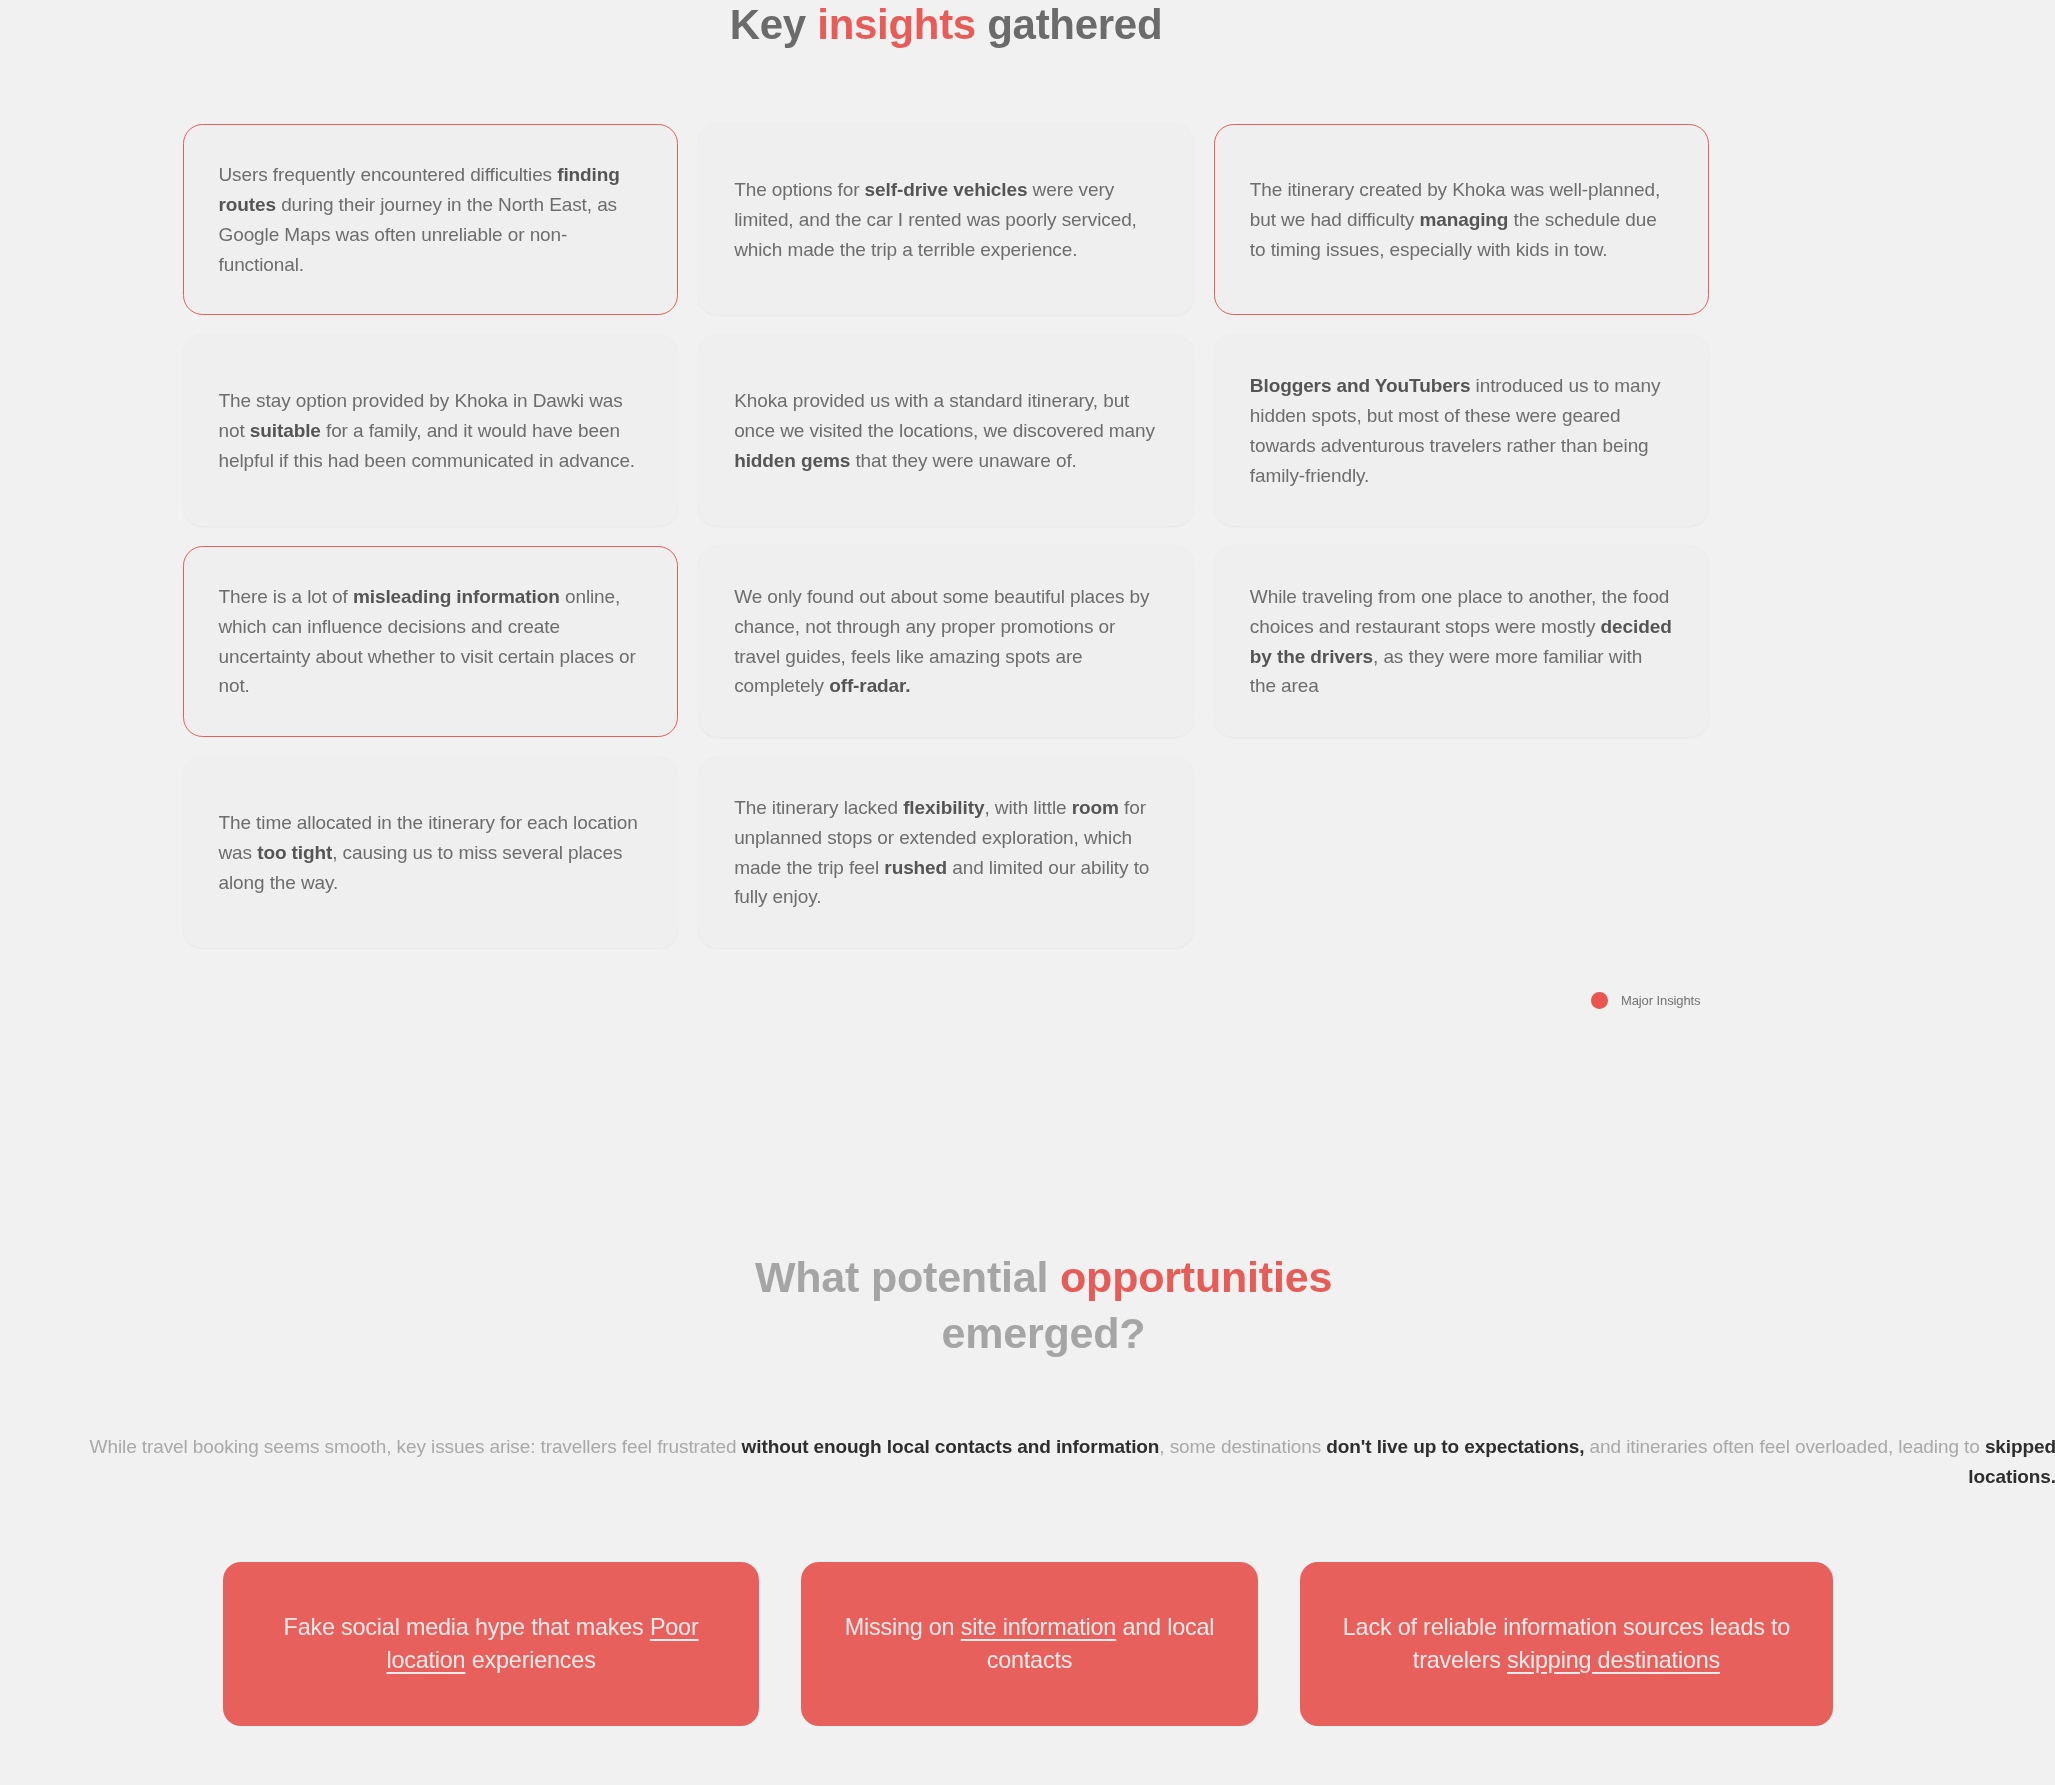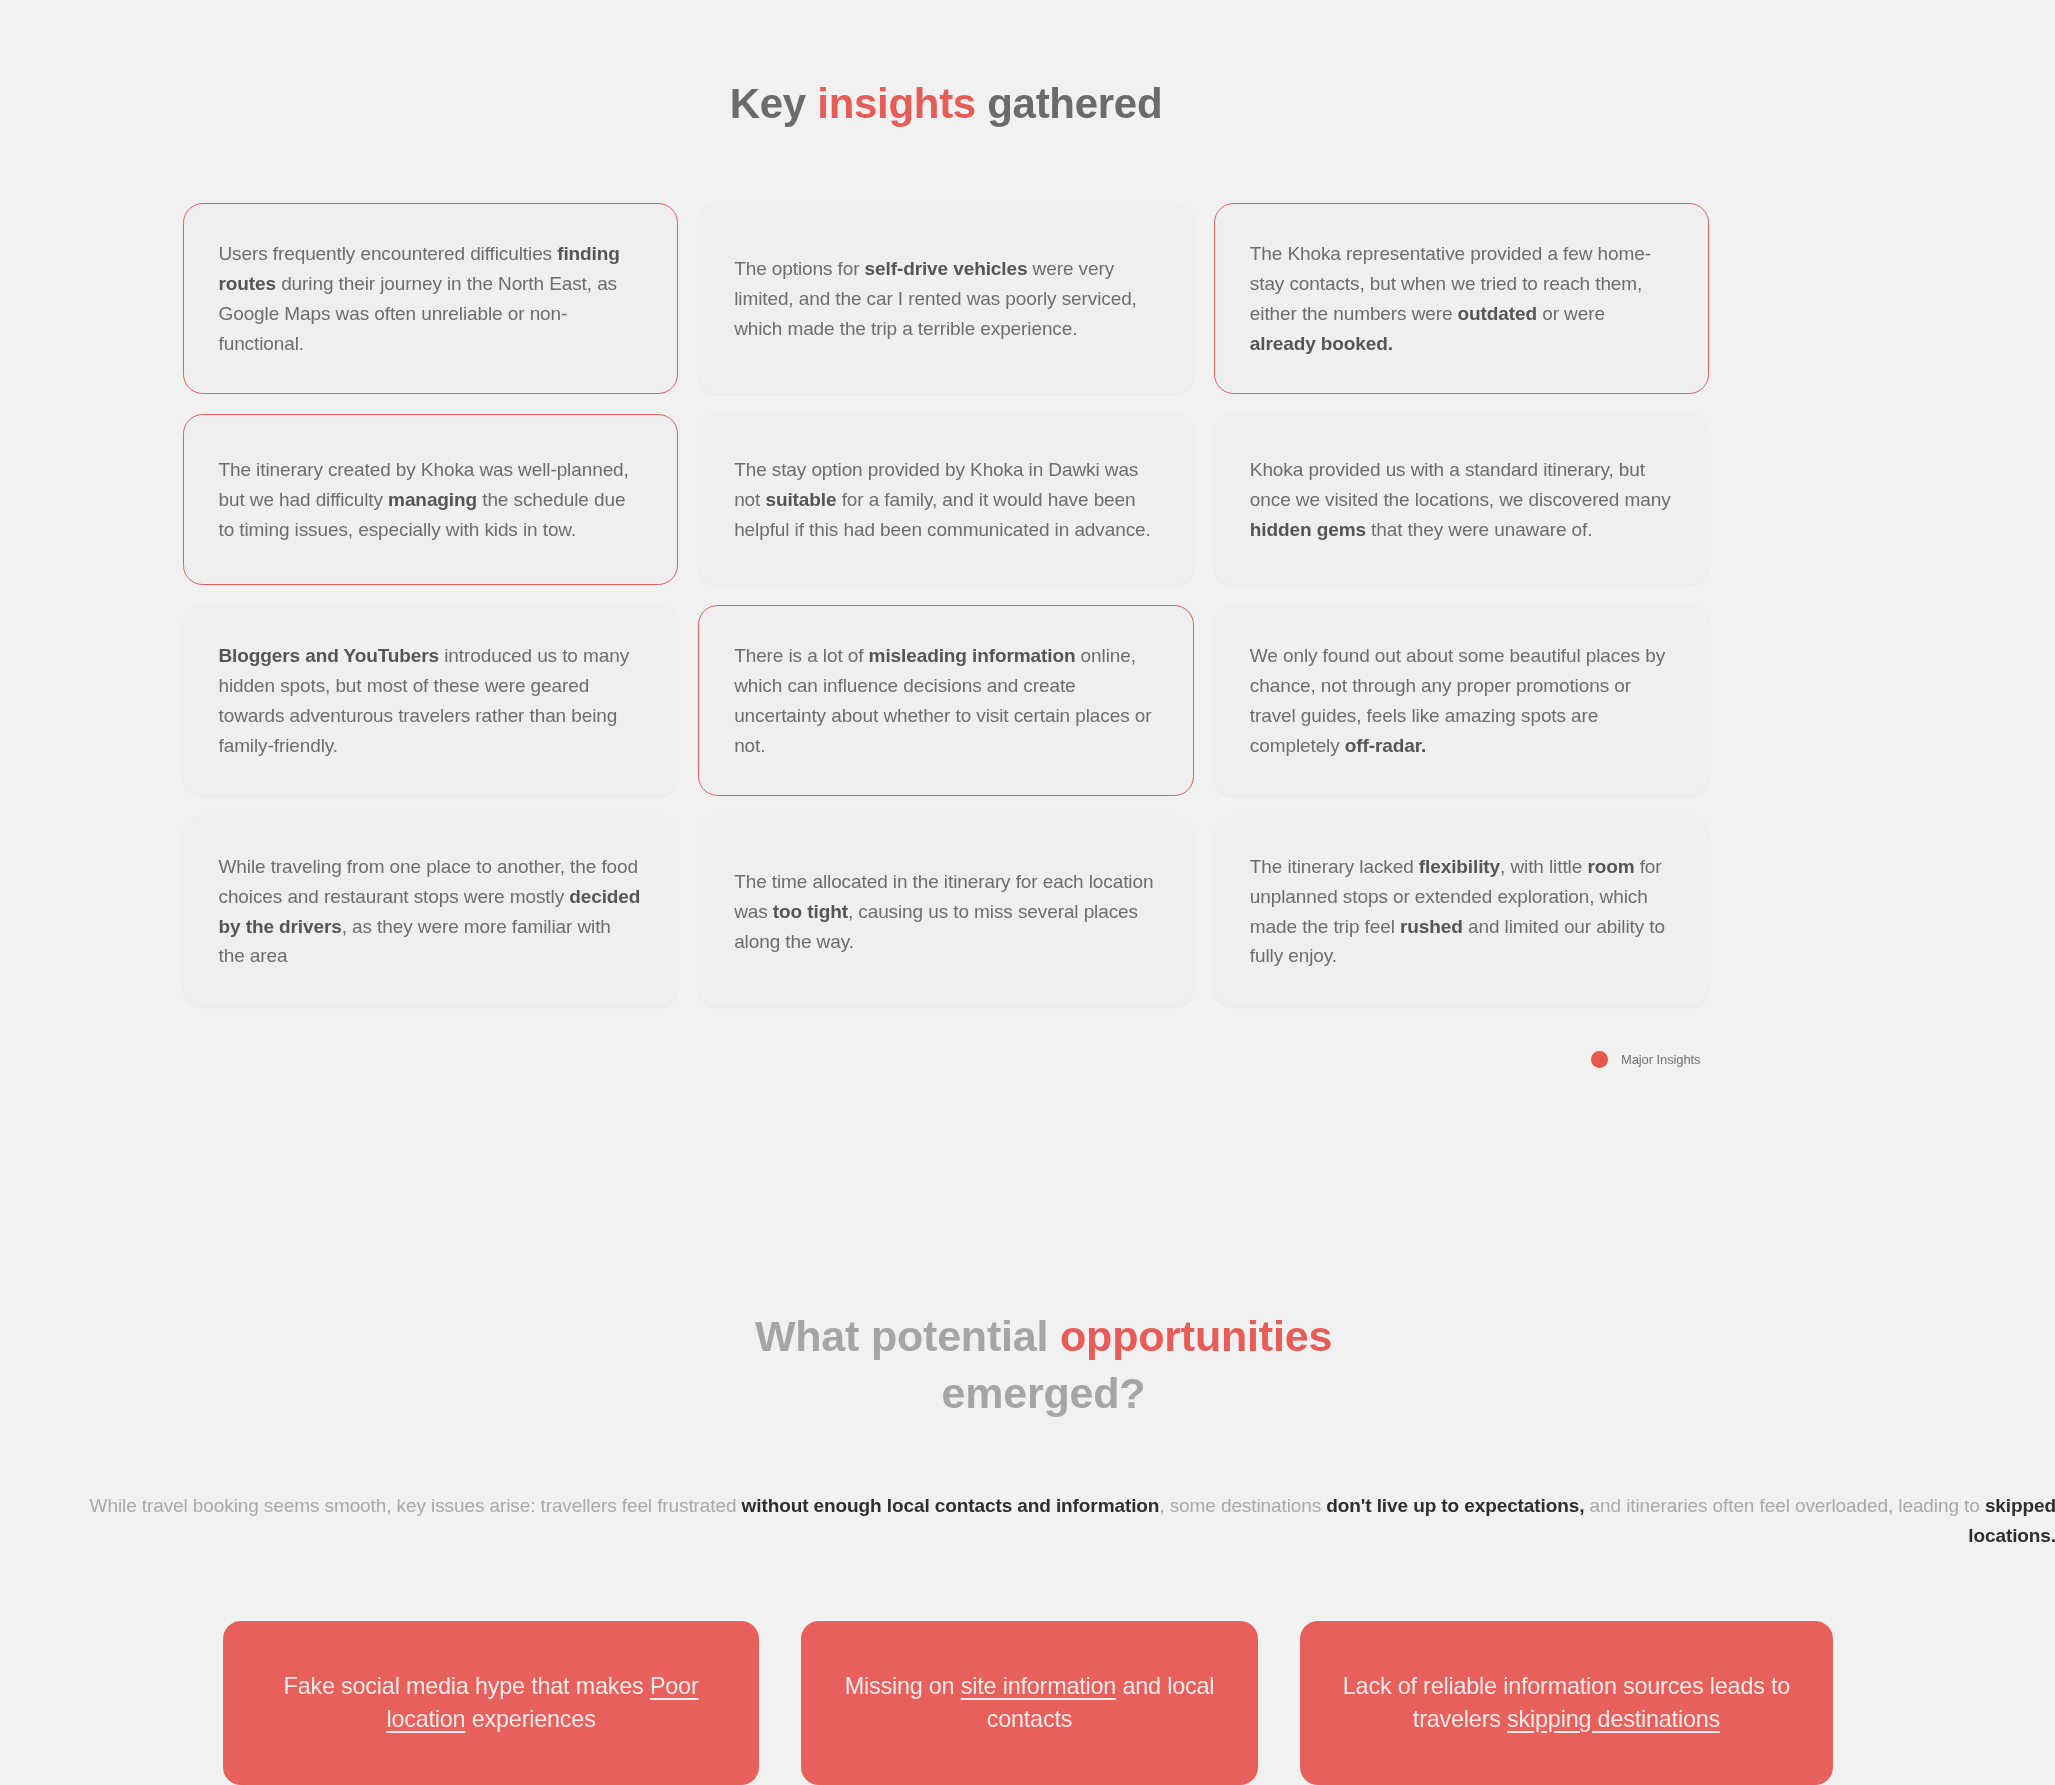--- a/index.html
+++ b/index.html
@@ -4,21 +4,21 @@
 <style>
   * { box-sizing: border-box; margin: 0; padding: 0; }
   html, body {
     width: 2056px;
     background: #f1f1f1;
     font-family: "Liberation Sans", sans-serif;
   }
   body { padding-bottom: 174px; }
 
   
-  .insights-section { width: 1892px; padding-top: 79px; }
+  .insights-section { width: 1892px; }
 
   .section-title {
     text-align: center;
     font-size: 42px;
     font-weight: bold;
     color: #6b6b6b;
     letter-spacing: -0.3px;
     line-height: 1.2;
   }
   .section-title .accent { color: #e85c57; }
@@ -138,23 +138,20 @@
   </h1>
 
   <div class="cards-grid" id="insight-grid">
       <div class="insight-card major">
         <div class="txt">Users frequently encountered difficulties <b>finding routes</b> during their journey in the North East, as Google Maps was often unreliable or non-functional.</div>
       </div>
       <div class="insight-card">
         <div class="txt">The options for <b>self-drive vehicles</b> were very limited, and the car I rented was poorly serviced, which made the trip a terrible experience.</div>
       </div>
       <div class="insight-card major">
-        <div class="txt">The Khoka representative provided a few home-stay contacts, but when we tried to reach them, either the numbers were <b>outdated</b> or were <b>already booked.</b></div>
-      </div>
-      <div class="insight-card major">
         <div class="txt">The itinerary created by Khoka was well-planned, but we had difficulty <b>managing</b> the schedule due to timing issues, especially with kids in tow.</div>
       </div>
       <div class="insight-card">
         <div class="txt">The stay option provided by Khoka in Dawki was not <b>suitable</b> for a family, and it would have been helpful if this had been communicated in advance.</div>
       </div>
       <div class="insight-card">
         <div class="txt">Khoka provided us with a standard itinerary, but once we visited the locations, we discovered many <b>hidden gems</b> that they were unaware of.</div>
       </div>
       <div class="insight-card">
         <div class="txt"><b>Bloggers and YouTubers</b> introduced us to many hidden spots, but most of these were geared towards adventurous travelers rather than being family-friendly.</div>

